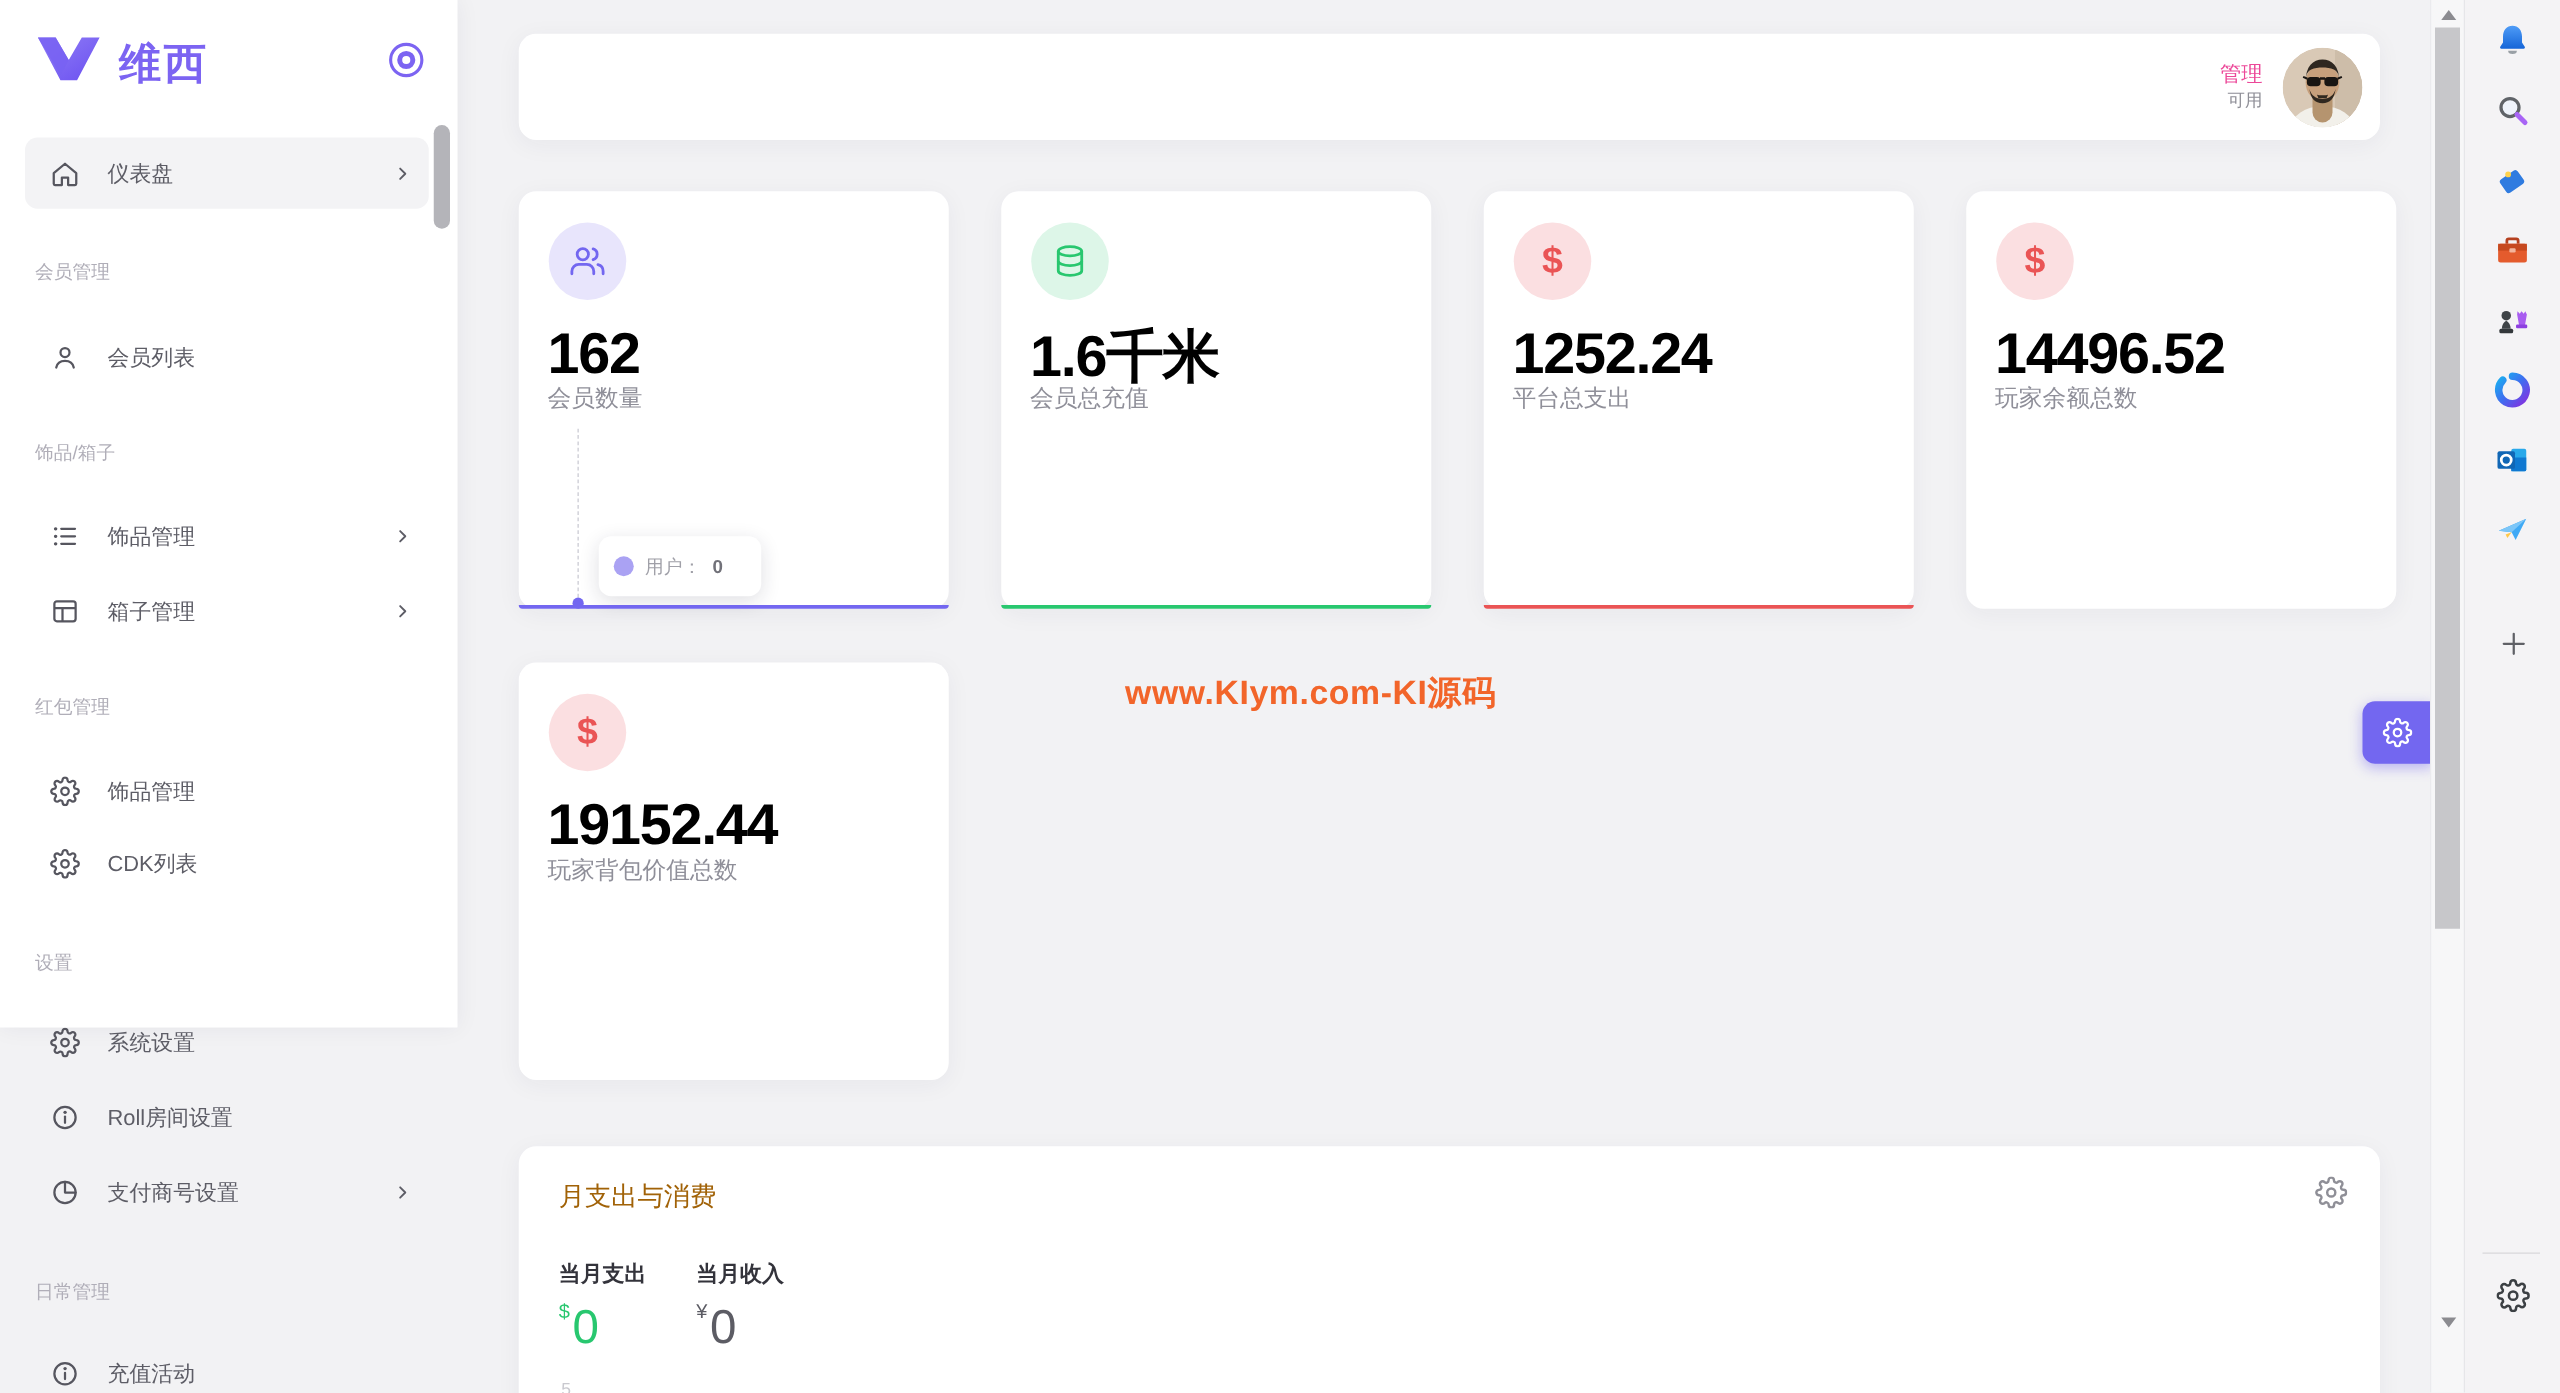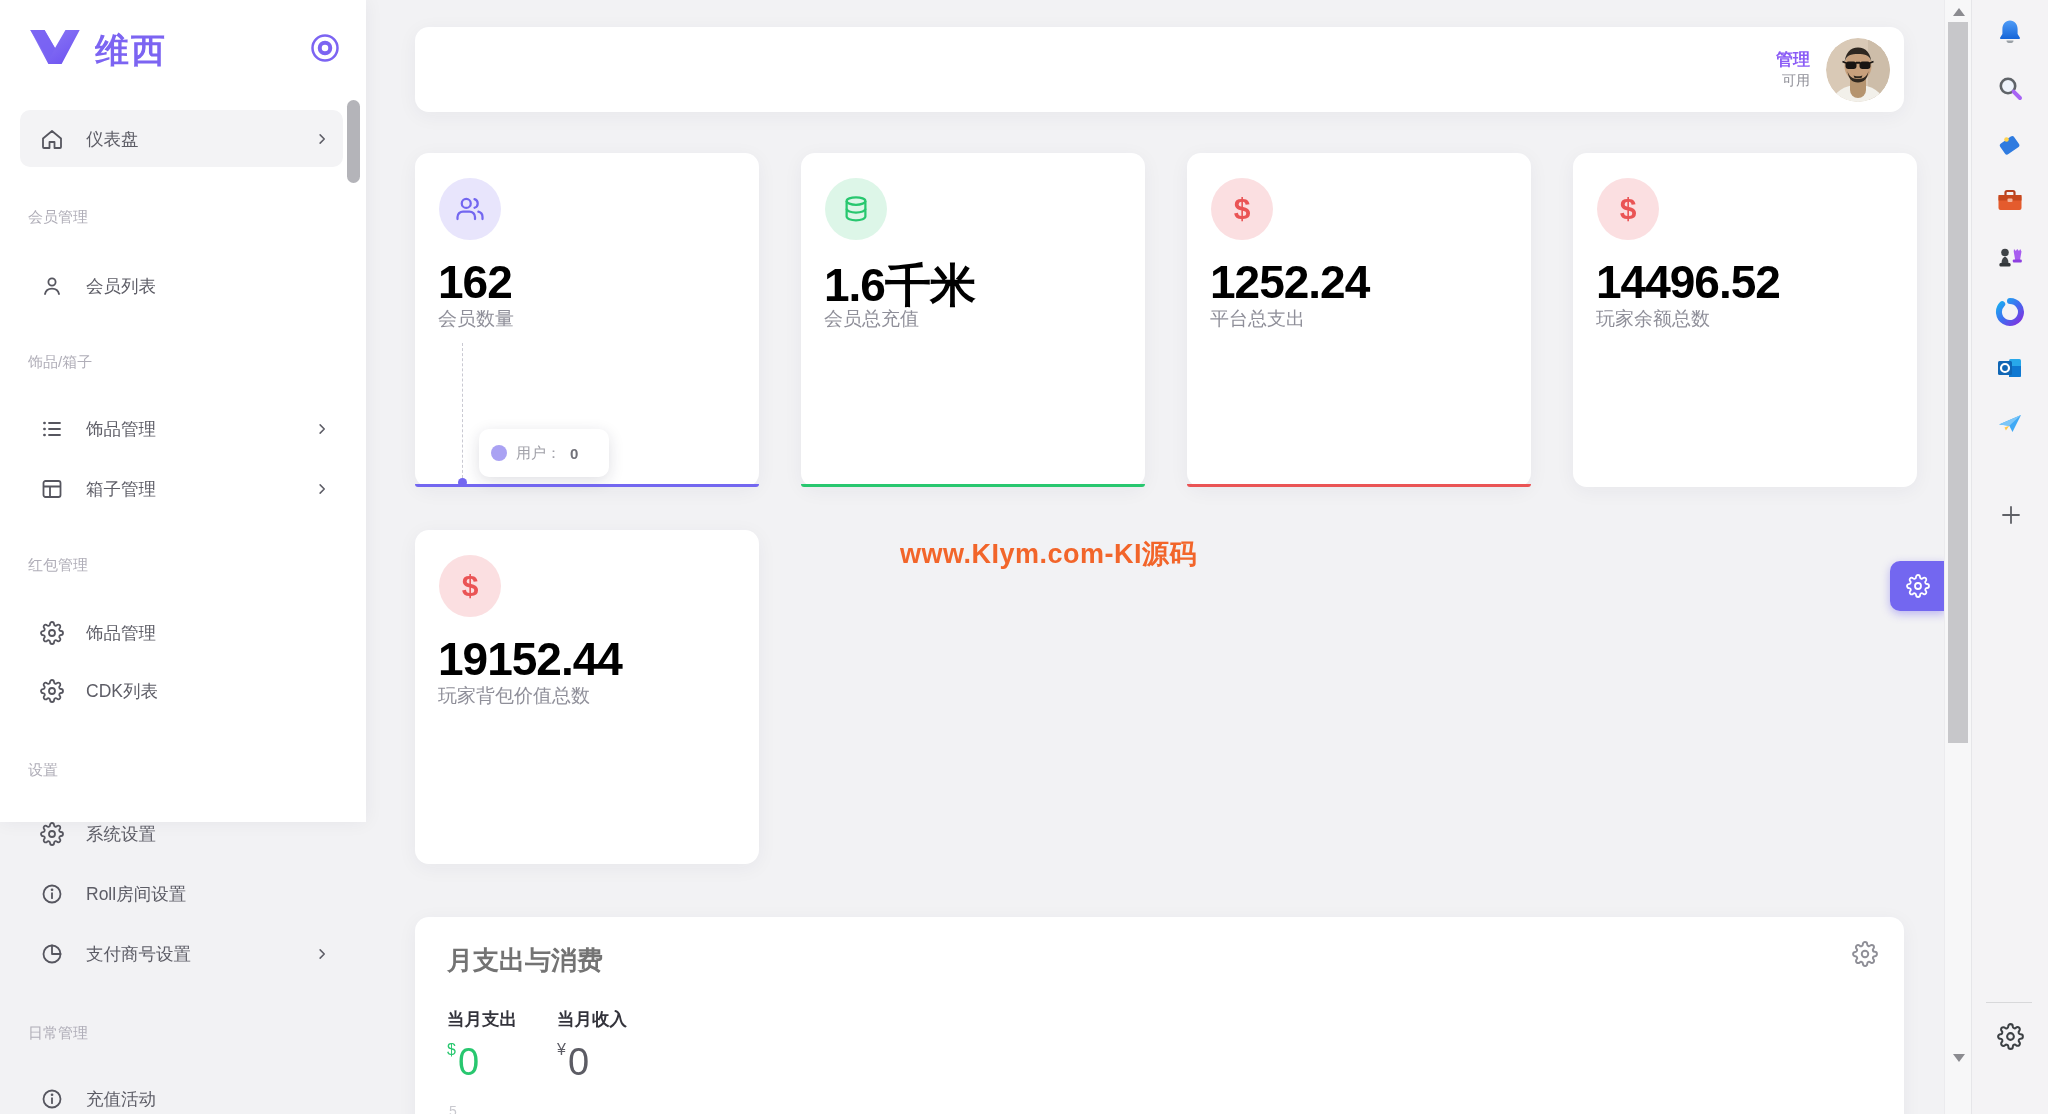--- a/index.html
+++ b/index.html
@@ -23,21 +23,21 @@
   .side-thumb{position:absolute;left:347px;top:100px;width:13px;height:83px;border-radius:7px;
     background:#b4b4b9;cursor:pointer;}
 
   
   .card{position:absolute;background:#fff;border-radius:14px;box-shadow:0 4px 20px rgba(40,40,80,.05);}
 
   
   .headerbar{left:415px;top:27px;width:1489px;height:85px;display:flex;align-items:center;
     justify-content:flex-end;gap:16px;padding-right:14px;}
   .uinfo{text-align:right;}
-  .uname{font-size:17px;font-weight:700;color:#8b5cf6;line-height:22px;}
+  .uname{font-size:17px;font-weight:400;color:#ec4899;line-height:22px;}
   .ustat{font-size:14px;color:#8e8e96;line-height:19px;}
   .avatar{border-radius:50%;overflow:hidden;flex:0 0 64px;cursor:pointer;}
 
   
   .stat{width:344px;height:334px;}
   .icirc{position:absolute;left:24px;top:25px;width:62px;height:62px;border-radius:50%;
     display:flex;align-items:center;justify-content:center;}
   .cico{width:30px;height:30px;}
   .dglyph{font-size:30px;font-weight:600;}
   .sval{position:absolute;left:23px;top:102px;font-size:46px;font-weight:800;color:#000000;letter-spacing:-1px;}
@@ -50,21 +50,21 @@
   .tipdot{width:16px;height:16px;border-radius:50%;background:#aaa2f3;flex:0 0 16px;}
   .tiplab{font-size:15px;color:#a0a0a8;}
   .tipval{font-size:15px;font-weight:700;color:#717179;}
 
   
   .watermark{position:absolute;left:900px;top:536px;font-size:27px;font-weight:700;color:#f2652a;
     letter-spacing:.5px;z-index:2;}
 
   
   .monthly{left:415px;top:917px;width:1489px;height:280px;}
-  .mtitle{position:absolute;left:32px;top:26px;font-size:26px;font-weight:700;color:#737373;}
+  .mtitle{position:absolute;left:32px;top:26px;font-size:21px;font-weight:400;color:#a16207;}
   .mgear{position:absolute;right:26px;top:24px;width:26px;height:26px;color:#8f8f97;cursor:pointer;}
   .mcol{position:absolute;top:90px;}
   .mhead{font-size:17.5px;font-weight:700;color:#33333b;}
   .mval{margin-top:10px;font-size:38px;font-weight:400;}
   .mval sup{font-size:16px;vertical-align:20px;margin-right:2px;}
   .mval.green{color:#28c76f;}
   .mval.gray{color:#5c5c64;}
   .maxis{position:absolute;left:34px;top:186px;font-size:14px;color:#c9c9cf;}
 
   

